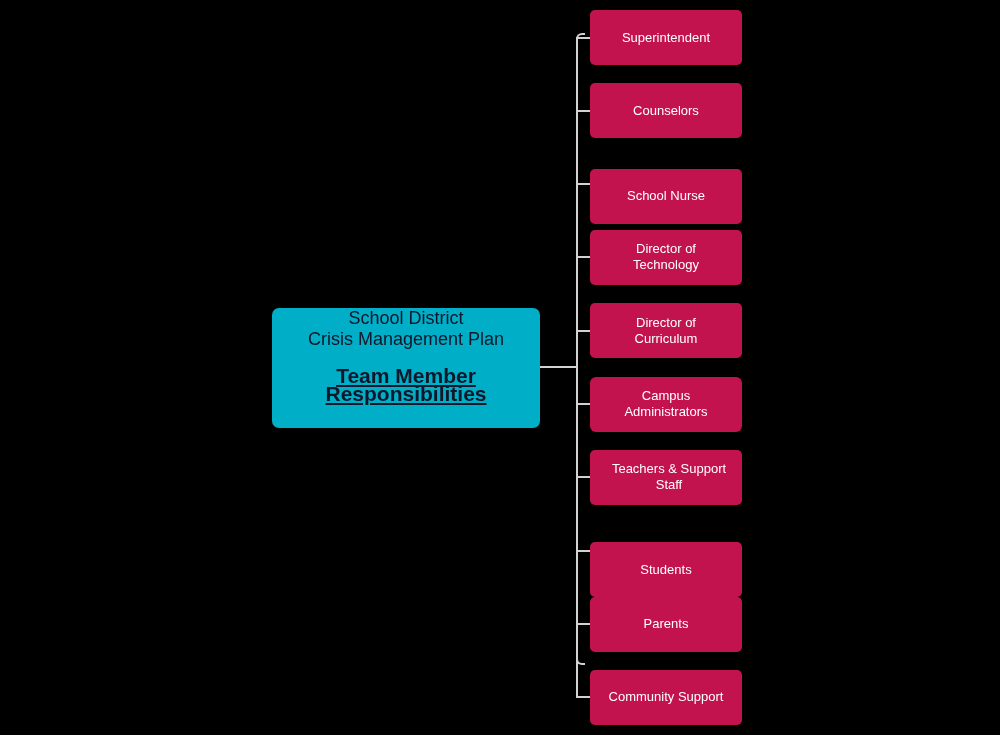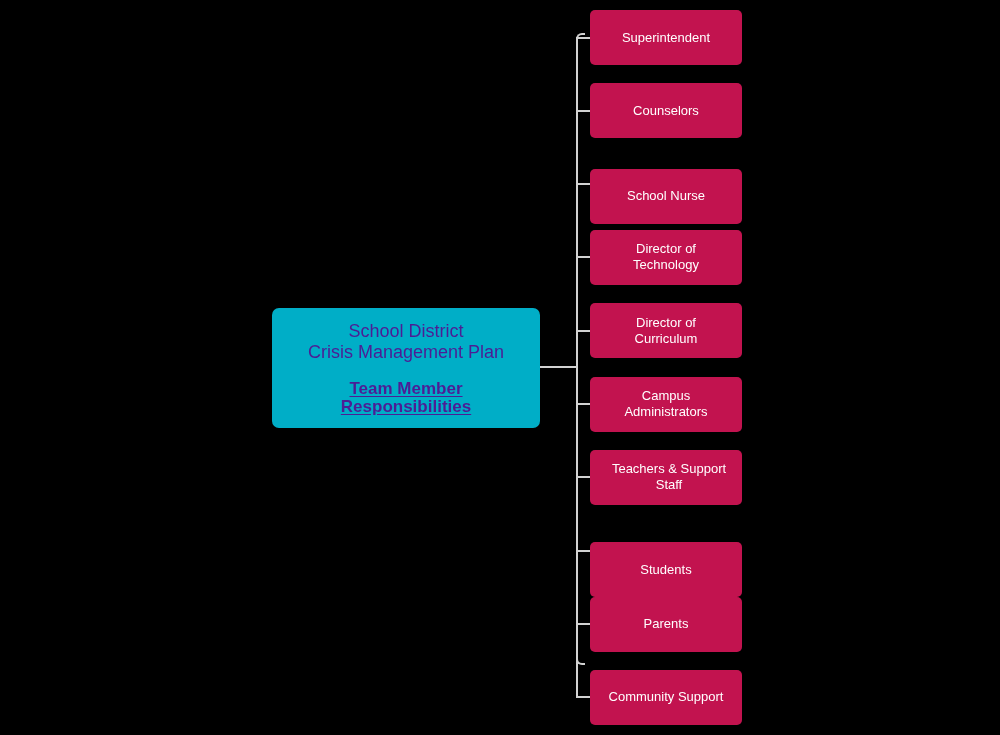--- a/index.html
+++ b/index.html
@@ -26,33 +26,33 @@
     left: 272px;
     top: 308px;
     width: 268px;
     height: 120px;
     background: #00aec7;
     border-radius: 7px;
     box-sizing: border-box;
     display: flex;
     flex-direction: column;
     align-items: center;
-    justify-content: center;
+    justify-content: flex-start;
     text-align: center;
-    color: #4c1d95;
+    color: #0f172a;
   }
   #root-node .root-title {
     font-size: 18px;
     line-height: 21px;
     font-weight: 400;
     white-space: pre-line;
   }
   #root-node .root-subtitle {
     margin-top: 17px;
-    font-size: 17px;
+    font-size: 21px;
     line-height: 18px;
     font-weight: bold;
     text-decoration: underline;
     text-underline-offset: 2px;
     white-space: pre-line;
   }
 
   
   .conn {
     position: absolute;
@@ -144,21 +144,21 @@
       <div class="child-node" style="top: 83.33px;"><span>Counselors</span></div>
       <div class="branch-stub" style="top: 183.16px;"></div>
       <div class="child-node" style="top: 156.66px; margin-top: 12px;"><span>School Nurse</span></div>
       <div class="branch-stub" style="top: 256.49px;"></div>
       <div class="child-node" style="top: 229.99px;"><span>Director of
 Technology</span></div>
       <div class="branch-stub" style="top: 329.82px;"></div>
       <div class="child-node" style="top: 303.32px;"><span>Director of
 Curriculum</span></div>
       <div class="branch-stub" style="top: 403.15px;"></div>
-      <div class="child-node" style="top: 376.65px;"><span>Campus
+      <div class="child-node" style="top: 376.65px; border-radius: 6px;"><span>Campus
 Administrators</span></div>
       <div class="branch-stub" style="top: 476.48px;"></div>
       <div class="child-node" style="top: 449.98px; padding-left: 14px;"><span>Teachers &amp; Support
 Staff</span></div>
       <div class="branch-stub" style="top: 549.81px;"></div>
       <div class="child-node" style="top: 542px;"><span>Students</span></div>
       <div class="branch-stub" style="top: 623.14px;"></div>
       <div class="child-node" style="top: 596.64px;"><span>Parents</span></div>
       <div class="branch-stub" style="top: 696.47px;"></div>
       <div class="child-node" style="top: 669.97px; justify-content: center;"><span>Community Support</span></div>

